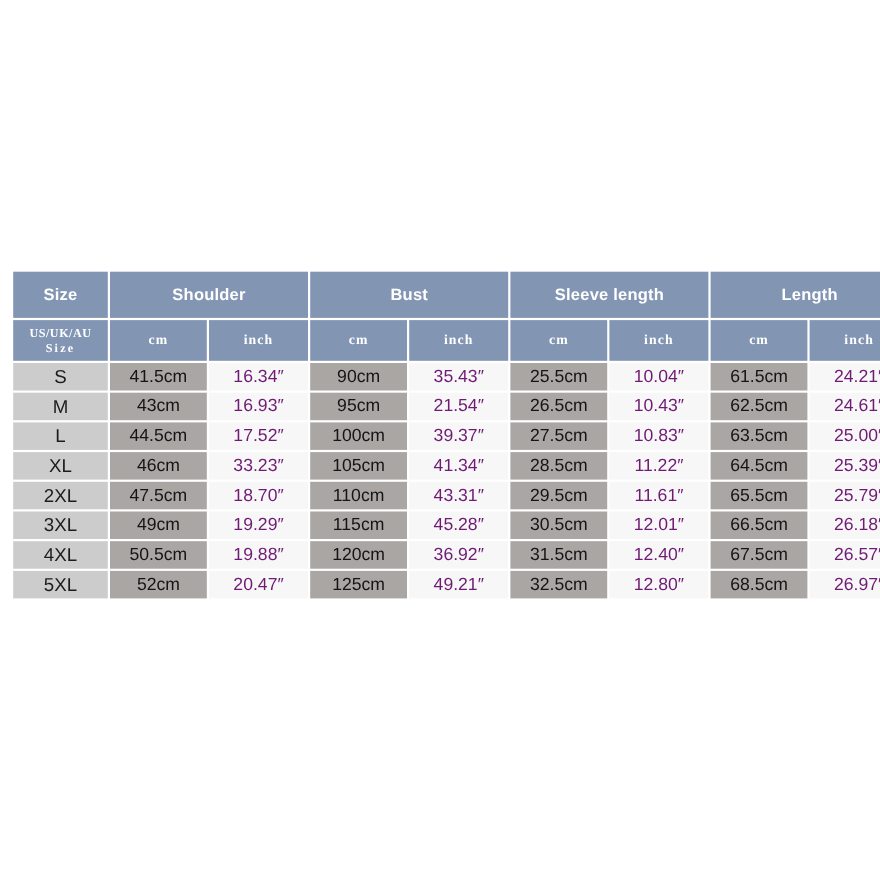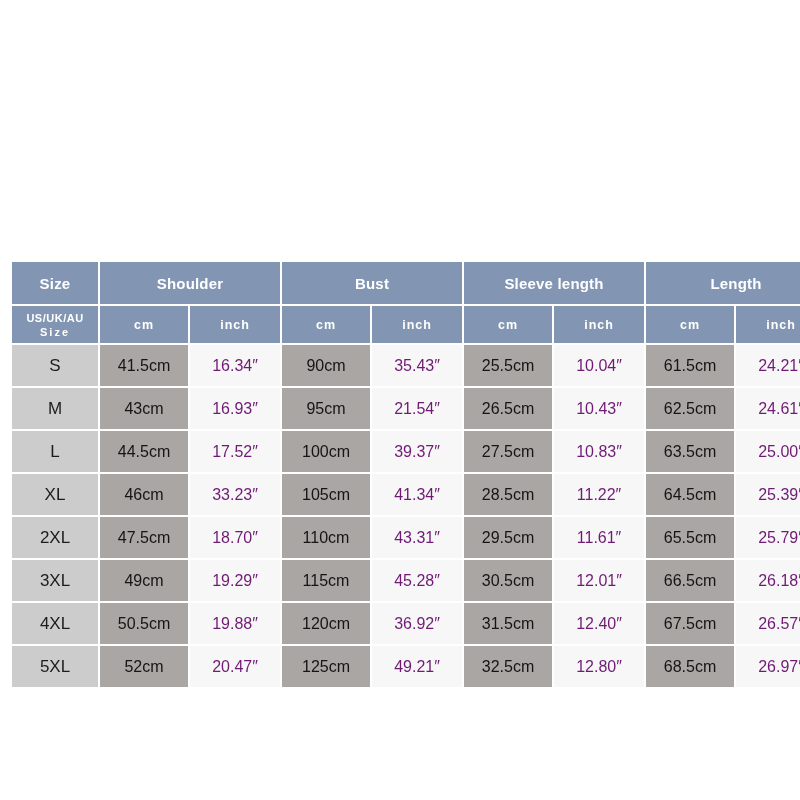--- a/index.html
+++ b/index.html
@@ -10,21 +10,21 @@
     width: 800px;
     height: 800px;
     background: #ffffff;
     font-family: "Liberation Sans", sans-serif;
     overflow: hidden;
   }
 
   #chart-wrap {
     position: absolute;
     left: 10px;
-    top: 260px;
+    top: 245px;
     width: 780px;
   }
 
   table.size-chart {
     border-collapse: separate;
     border-spacing: 2px;
     width: 780px;
     table-layout: fixed;
     background: #ffffff;
   }
@@ -46,21 +46,21 @@
     font-weight: bold;
     font-size: 15px;
     height: 42px;
     letter-spacing: .2px;
   }
 
   
   .unit {
     background: #8296b4;
     color: #ffffff;
-    font-family: Liberation Sans, sans-serif;
+    font-family: Liberation Serif, serif;
     font-weight: bold;
     font-size: 12.5px;
     height: 37px;
     letter-spacing: 1px;
   }
   .unit.sizesub {
     font-size: 11px;
     line-height: 14px;
     letter-spacing: .5px;
   }
@@ -72,21 +72,21 @@
   .csize {
     background: #cccccc;
     color: #1c1c1c;
     font-size: 17px;
     height: 25px;
   }
   .ccm {
     background: #a9a6a4;
     color: #151515;
     font-size: 16px;
-    height: 41px;
+    height: 25px;
   }
   .cinch {
     background: #f7f7f7;
     color: #701a75;
     font-size: 16px;
     height: 25px;
   }
 </style>
 </head>
 <body>

